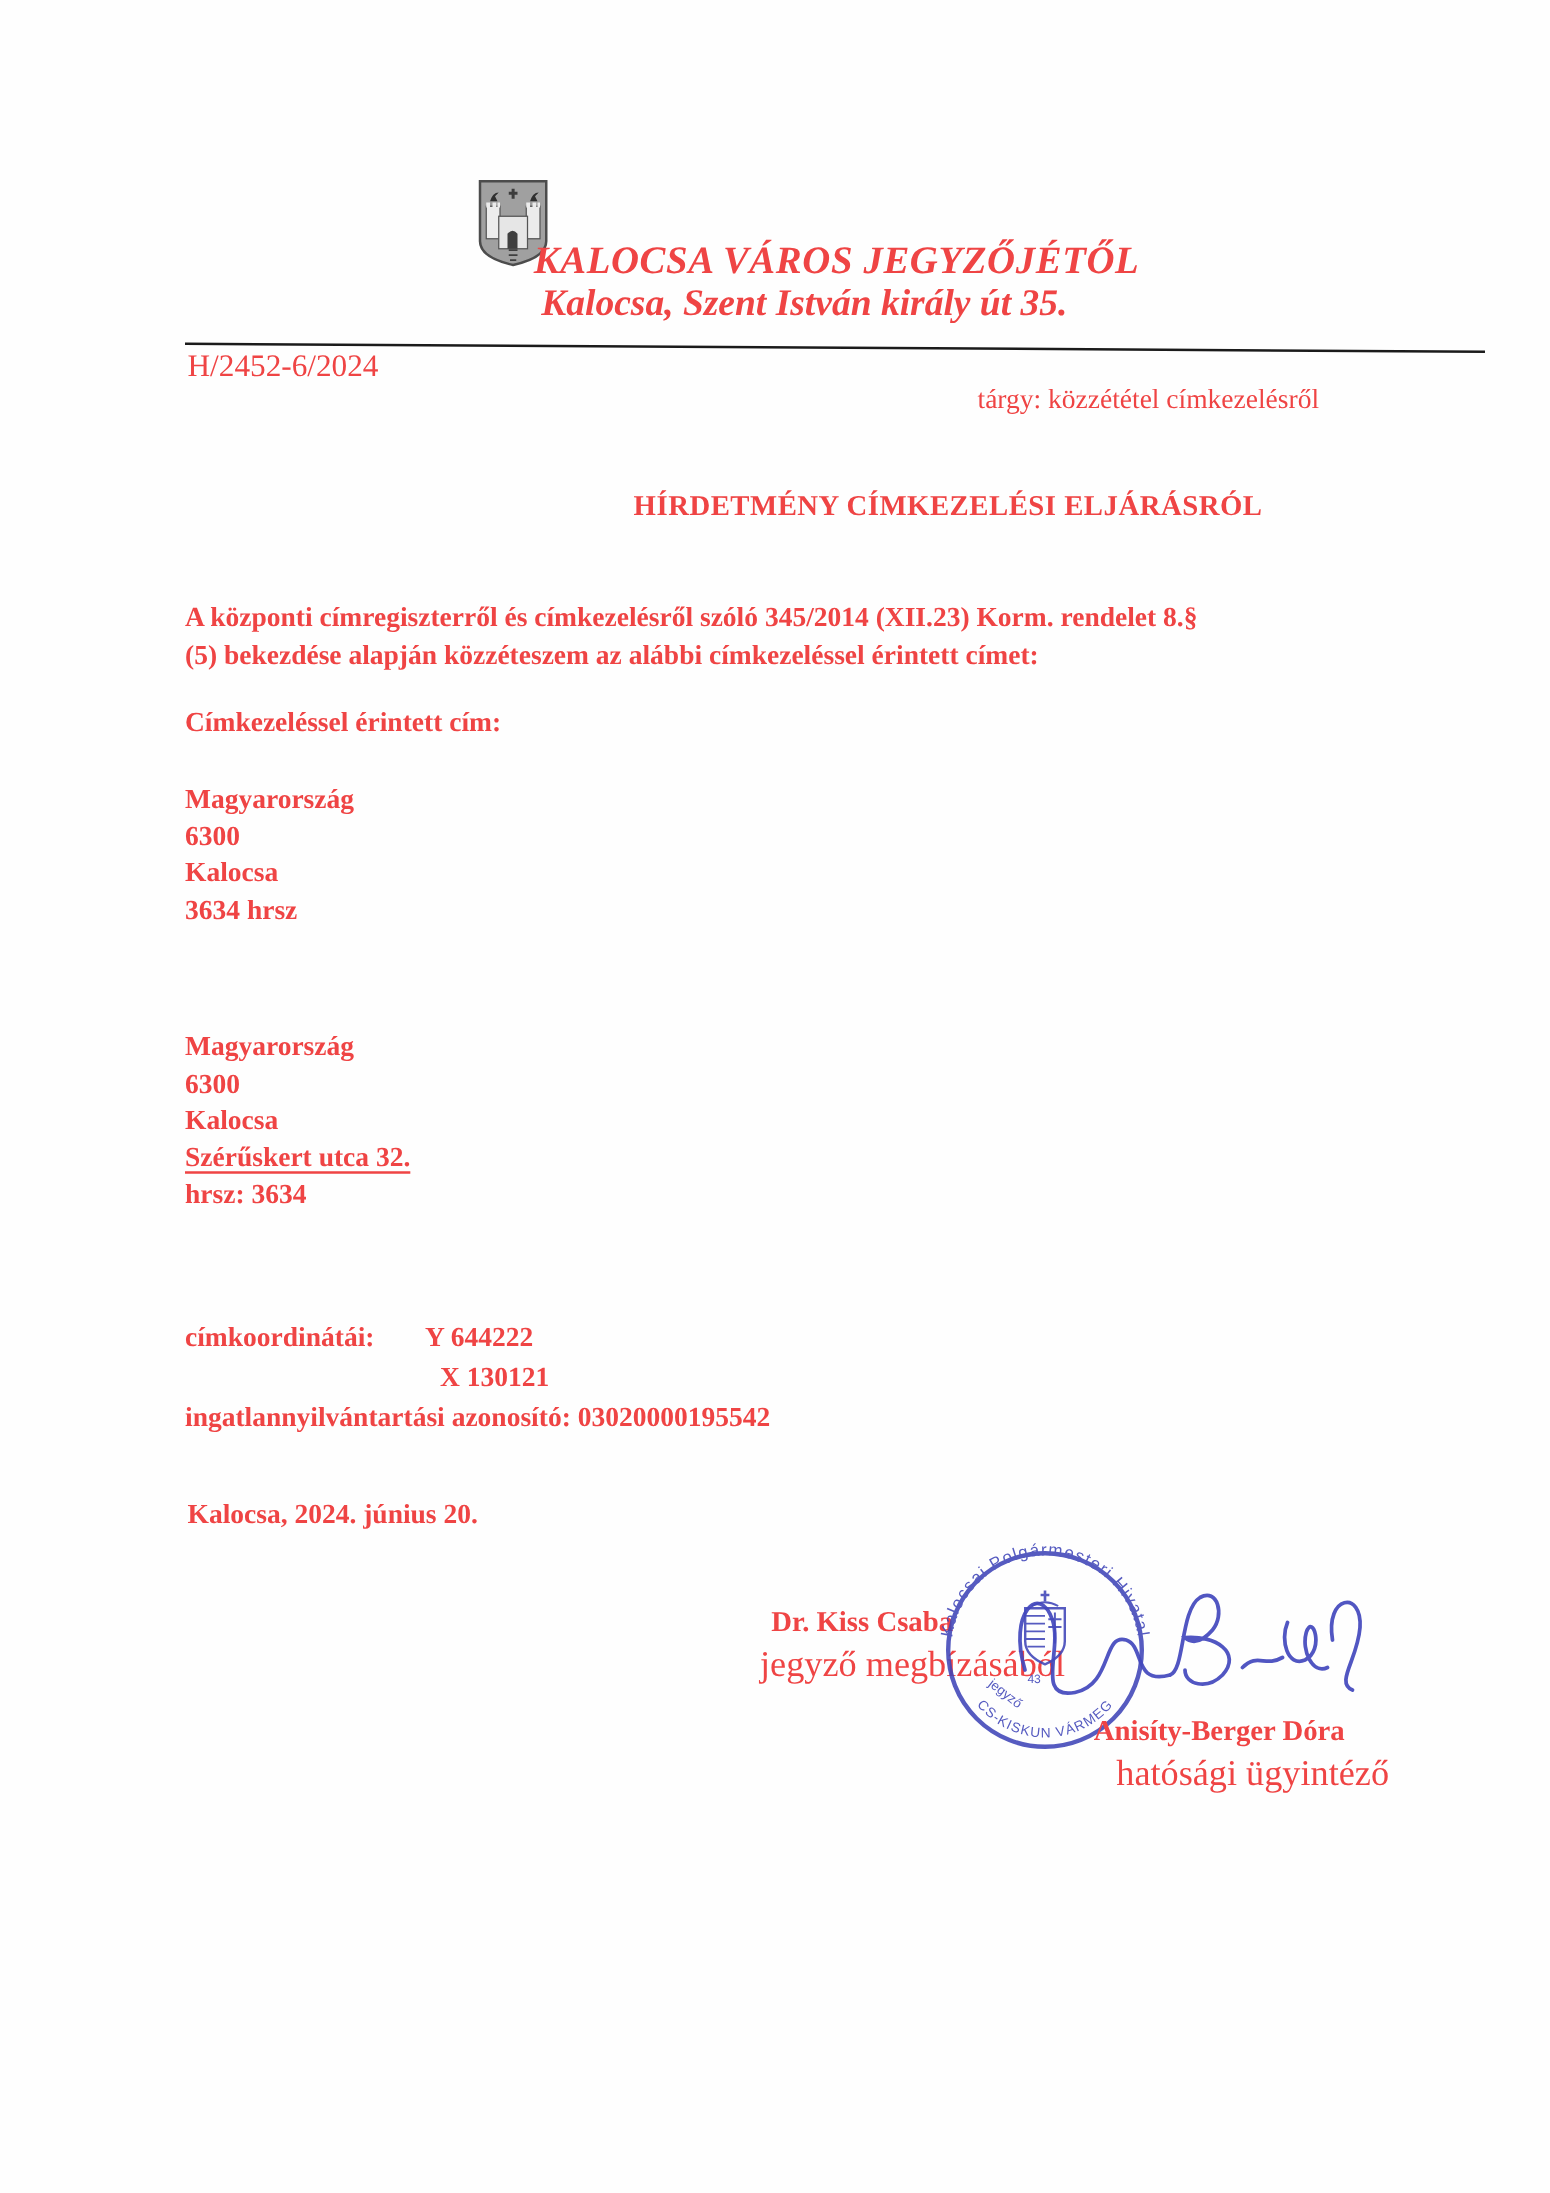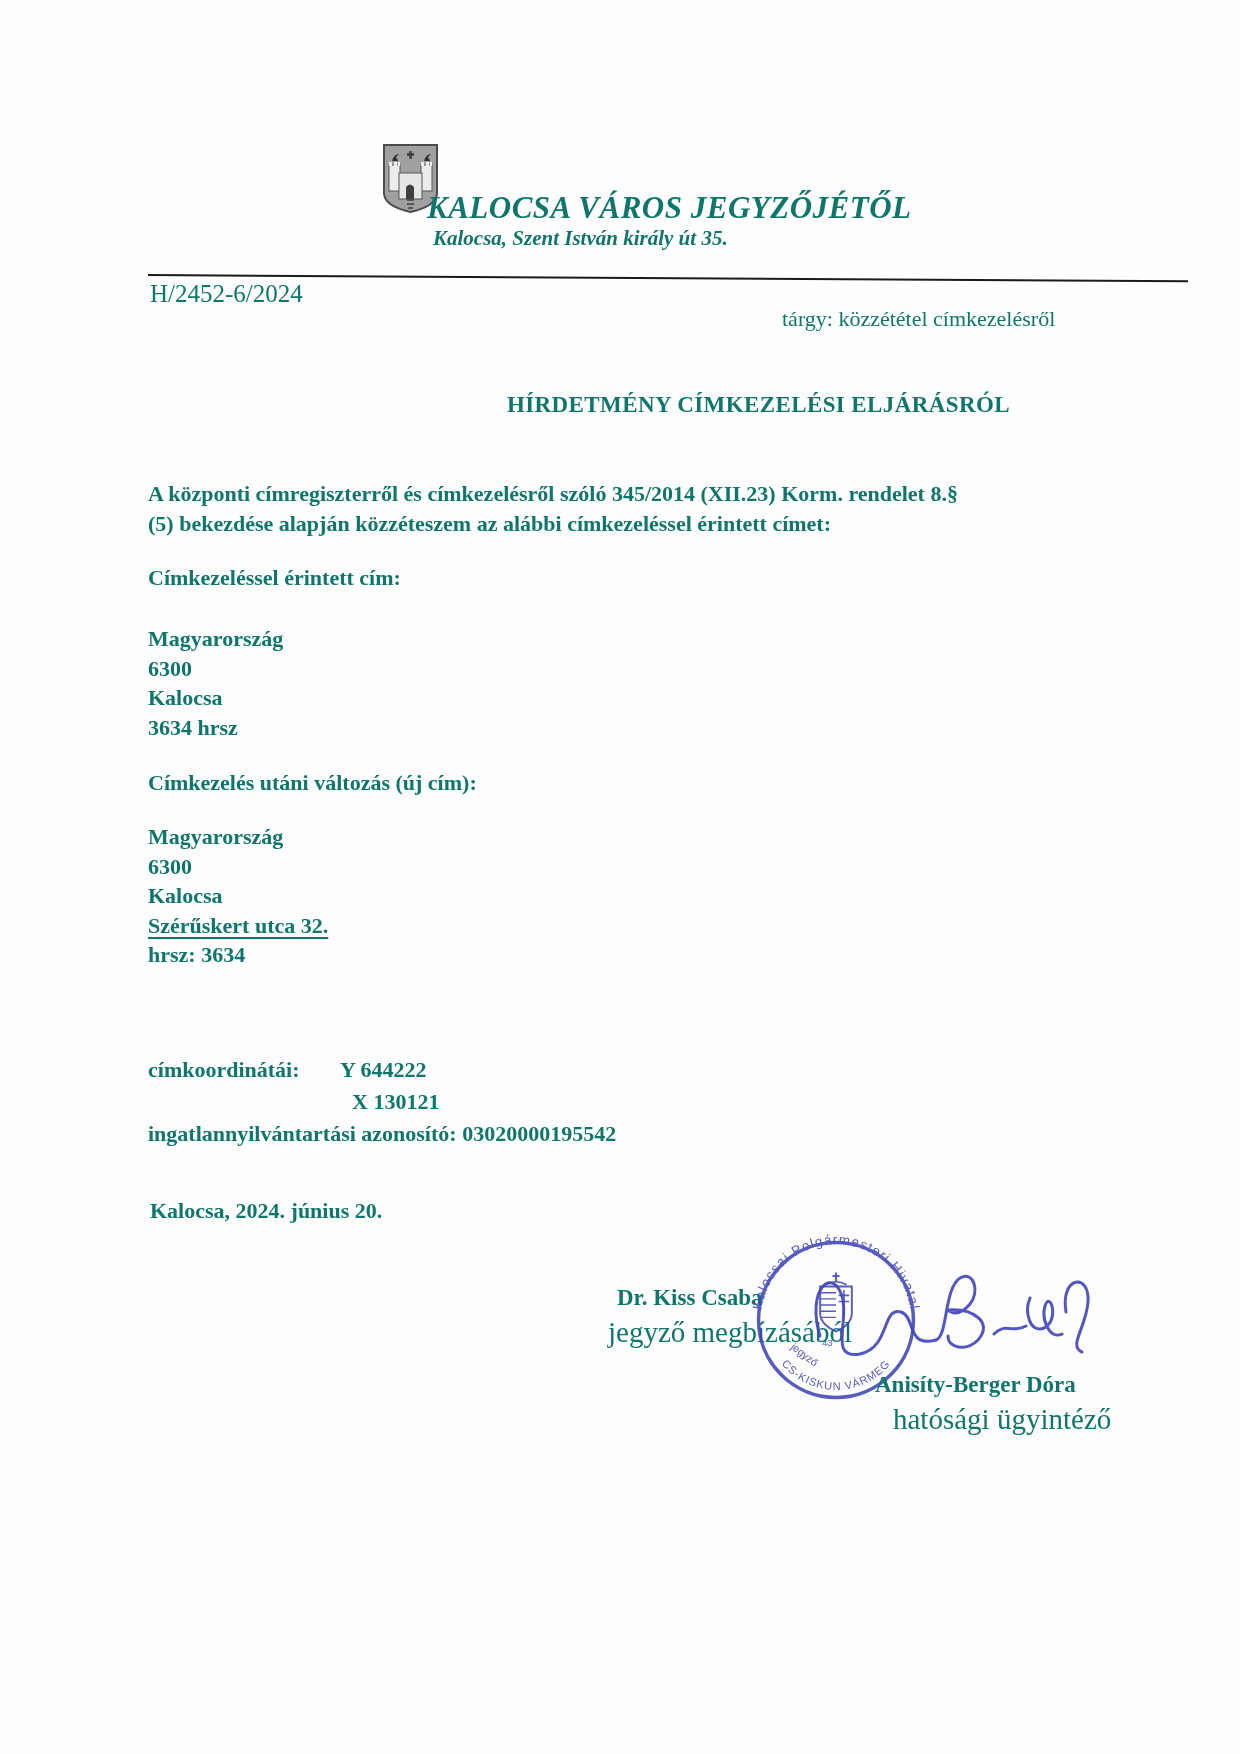--- a/index.html
+++ b/index.html
@@ -2,29 +2,29 @@
 <html><head>
 <meta charset="utf-8">
 <style>
   html,body{margin:0;padding:0;background:#e9e9e9;}
   .page{
     position:relative;
     width:1240px;height:1754px;
     margin:0 auto;
     background:#fefefe;
     font-family:"Liberation Serif", serif;
-    color:#0f766e;
+    color:#ef4444;
     overflow:hidden;
   }
   .abs{position:absolute;}
   .b{font-weight:bold;}
   .ital{font-style:italic;}
   
   .office-title{font-size:31px;letter-spacing:.5px;}
-  .office-address{font-size:21px;}
+  .office-address{font-size:30px;}
   .contact-line{font-size:17.5px;}
   .head-rule{
     position:absolute;left:148px;top:274px;width:1040px;height:2.4px;
     background:#1b1b1b;transform:rotate(0.35deg);transform-origin:left center;
   }
   .ref-number{font-size:25px;}
   .subject-line{font-size:22px;}
   .doc-title{font-size:23px;letter-spacing:.4px;}
   .body-22{font-size:22px;line-height:30px;}
   .addr-line{font-size:22px;line-height:29.5px;}
@@ -76,21 +76,20 @@
   </div>
 
   <div class="abs b addr-line" style="left:148px;top:563px;">Címkezeléssel érintett cím:</div>
   <div class="abs b addr-line" style="left:148px;top:624px;">
     <div>Magyarország</div>
     <div>6300</div>
     <div>Kalocsa</div>
     <div>3634 hrsz</div>
   </div>
 
-  <div class="abs b addr-line" style="left:148px;top:768px;">Címkezelés utáni változás (új cím):</div>
   <div class="abs b addr-line" style="left:148px;top:822px;">
     <div>Magyarország</div>
     <div>6300</div>
     <div>Kalocsa</div>
     <div class="street-underline">Szérűskert utca 32.</div>
     <div>hrsz: 3634</div>
   </div>
 
   <div class="abs b body-22" style="left:148px;top:1055px;">címkoordinátái:</div>
   <div class="abs b body-22" style="left:340px;top:1055px;">Y 644222</div>

